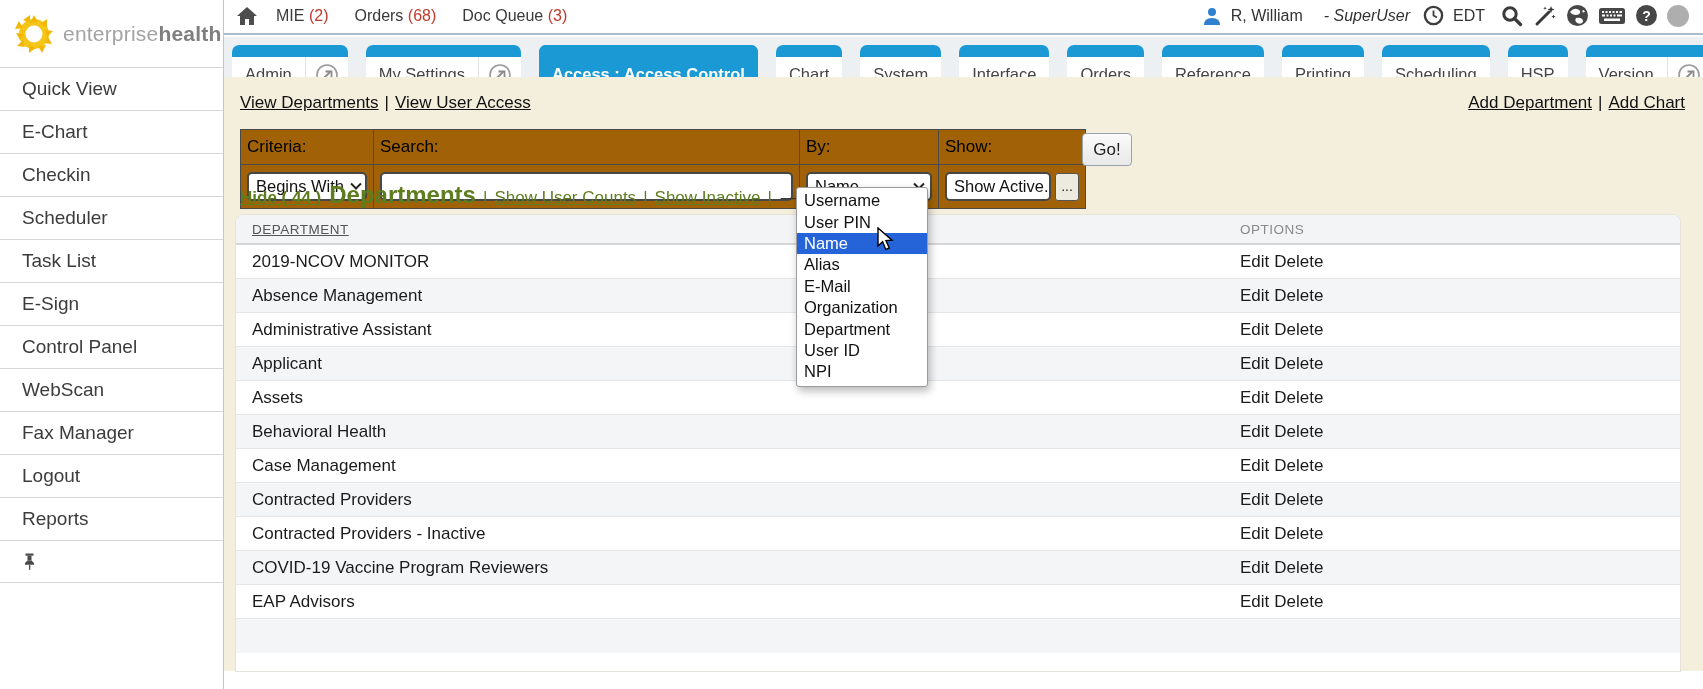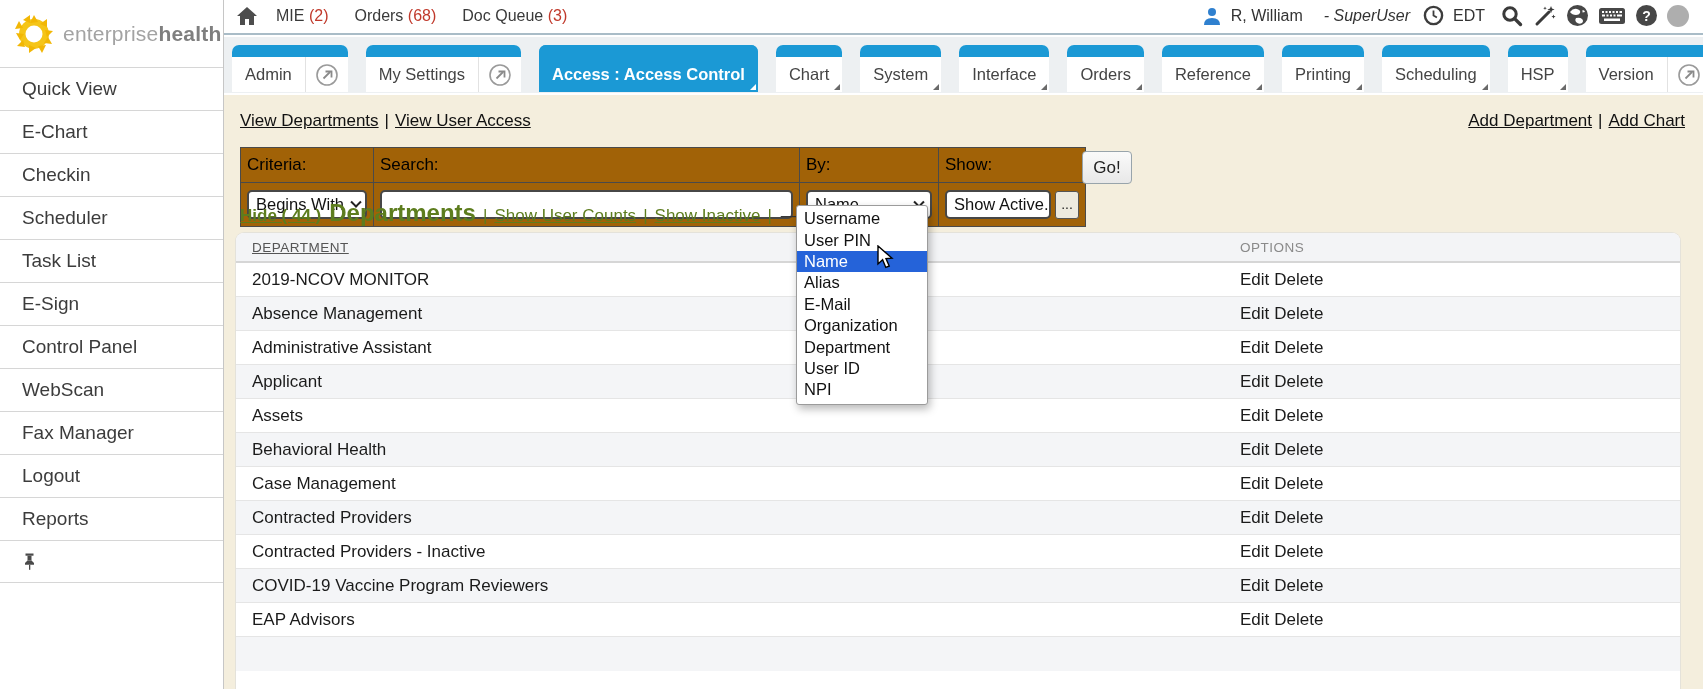--- a/index.html
+++ b/index.html
@@ -42,21 +42,21 @@
   .tab-lbl { display:flex; align-items:center; padding:0 13px; font-size:16.5px; color:#444; }
   .tab-iconseg { border-left:1px solid #e2e2e2; display:flex; align-items:center; padding:0 9px; }
   .tab .caret { position:absolute; right:2px; bottom:2px; width:0; height:0;
     border-left:6px solid transparent; border-bottom:6px solid #6a6a6a; }
   .tab.active { background:#1b99d5; }
   .tab.active .tab-lbl { color:#fff; font-weight:bold; }
   .tab.active .caret { border-bottom-color:#fff; }
   .tab.cut { min-width:270px; }
 
   
-  .content { position:absolute; left:224px; top:95px; width:1479px; height:594px;
+  .content { position:absolute; left:224px; top:77px; width:1479px; height:594px;
     background:#f4eedd; }
   .linkrow-left { position:absolute; left:16px; top:16px; font-size:17px; color:#111; }
   .linkrow-right { position:absolute; right:18px; top:16px; font-size:17px; color:#111; }
   .blk-link { color:#111; text-decoration:underline; cursor:pointer; }
   .sep { margin:0 6px; text-decoration:none; }
 
   
   .crit { position:absolute; left:16px; top:52px; border-collapse:collapse; }
   .crit td { border:1px solid #4a4a4a; background:#a16207; font-size:17px; color:#000;
     padding:7px 6px; vertical-align:middle; }

